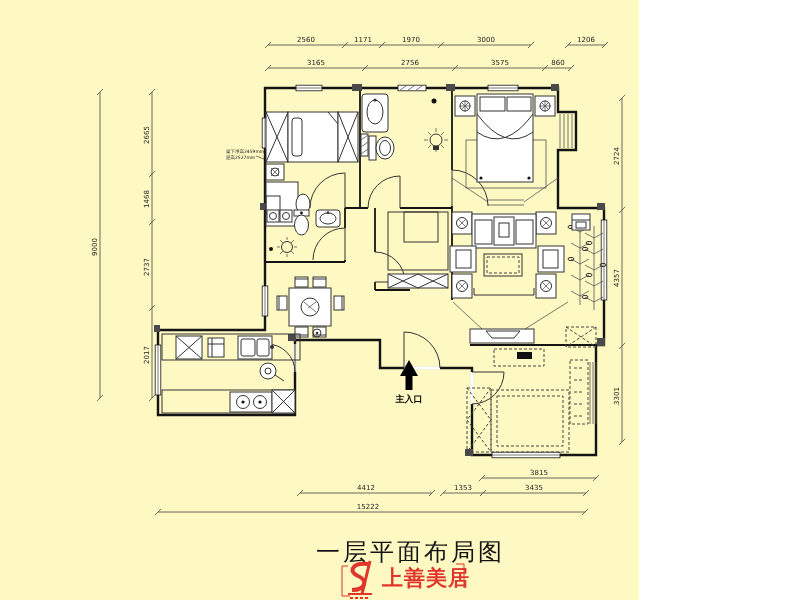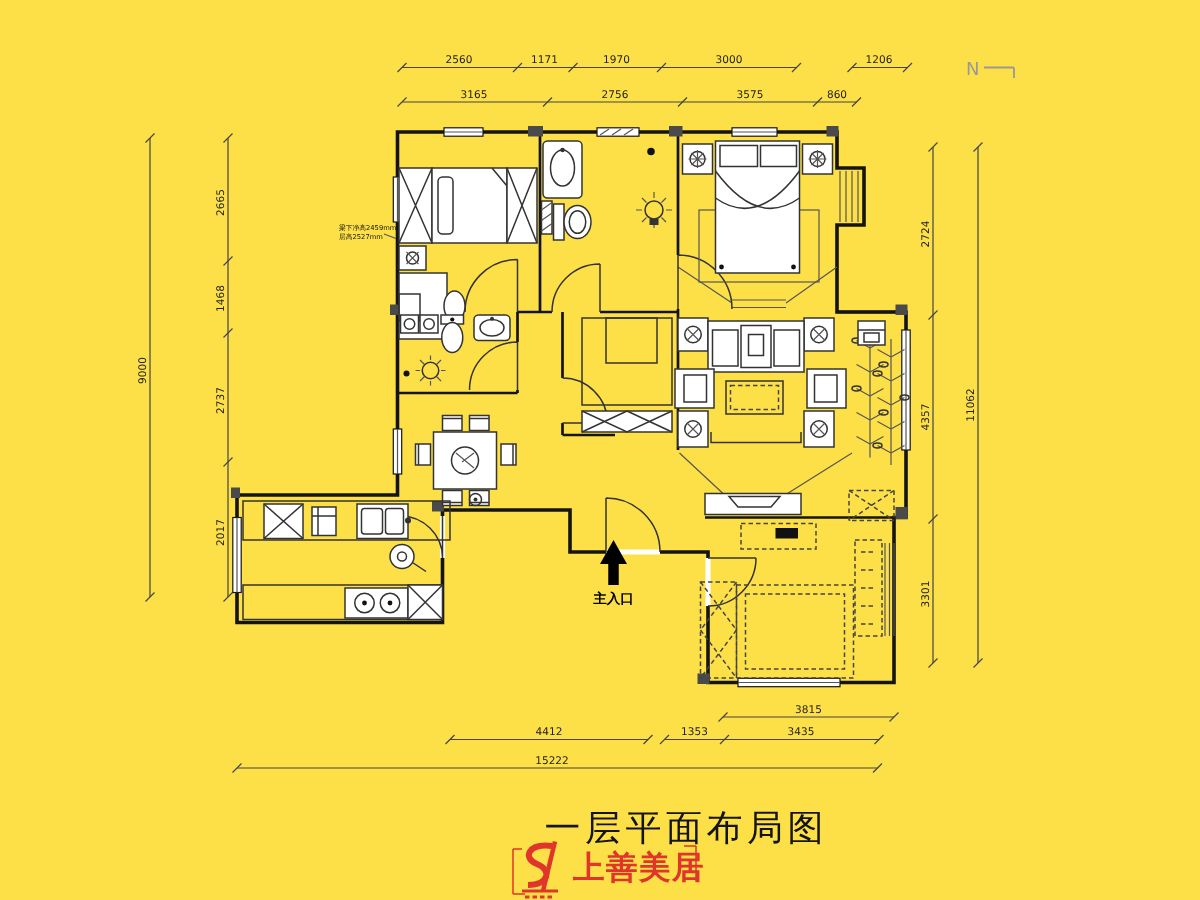--- a/index.html
+++ b/index.html
@@ -1,32 +1,32 @@
 <!DOCTYPE html>
 <html><head>
 <meta charset="utf-8">
 <style>
   html,body{margin:0;padding:0;background:#fff;}
-  #stage{position:relative;width:800px;height:600px;background:#fde047;overflow:hidden;
+  #stage{position:relative;width:639px;height:600px;background:#fef9c3;overflow:hidden;
          font-family:"Liberation Sans",sans-serif;}
   svg{position:absolute;left:0;top:0;}
   .wall{stroke:#141414;stroke-width:2.4;fill:none;stroke-linejoin:miter;}
   .iw{stroke:#141414;stroke-width:1.8;fill:none;}
   .gap{stroke:#ffffff;stroke-width:3.4;fill:none;}
   .fx{stroke:#333;stroke-width:1;fill:#fff;}
   .fxn{stroke:#333;stroke-width:1;fill:none;}
   .thin{stroke:#555;stroke-width:.8;fill:none;}
   .win{stroke:#141414;stroke-width:.8;fill:#fff;}
   .dash{stroke:#444;stroke-width:1;fill:none;stroke-dasharray:3 2;}
   .dim{stroke:#444;stroke-width:.8;fill:none;}
   .dimt{font:7px "DejaVu Sans",sans-serif;fill:#222;text-anchor:middle;}
   .note{font:4.5px "DejaVu Sans",sans-serif;fill:#111;}
   .entry-t{font:bold 9px "DejaVu Sans",sans-serif;fill:#000;text-anchor:middle;}
   .north-t{font:12px "DejaVu Sans",sans-serif;fill:#999;}
-  #title{position:absolute;left:332px;top:536px;width:220px;text-align:right;
+  #title{position:absolute;left:316px;top:536px;width:220px;text-align:left;
          font-family:"Liberation Serif","DejaVu Serif",serif;font-size:24px;
          letter-spacing:3px;color:#141414;}
   #logo{position:absolute;left:338px;top:558px;width:140px;height:42px;}
   #logo .brand{position:absolute;left:44px;top:6px;font-size:21px;font-weight:bold;
          color:#e0352b;letter-spacing:1px;font-family:Liberation Sans, sans-serif;}
 </style>
 </head>
 <body>
 
 <div id="stage">

